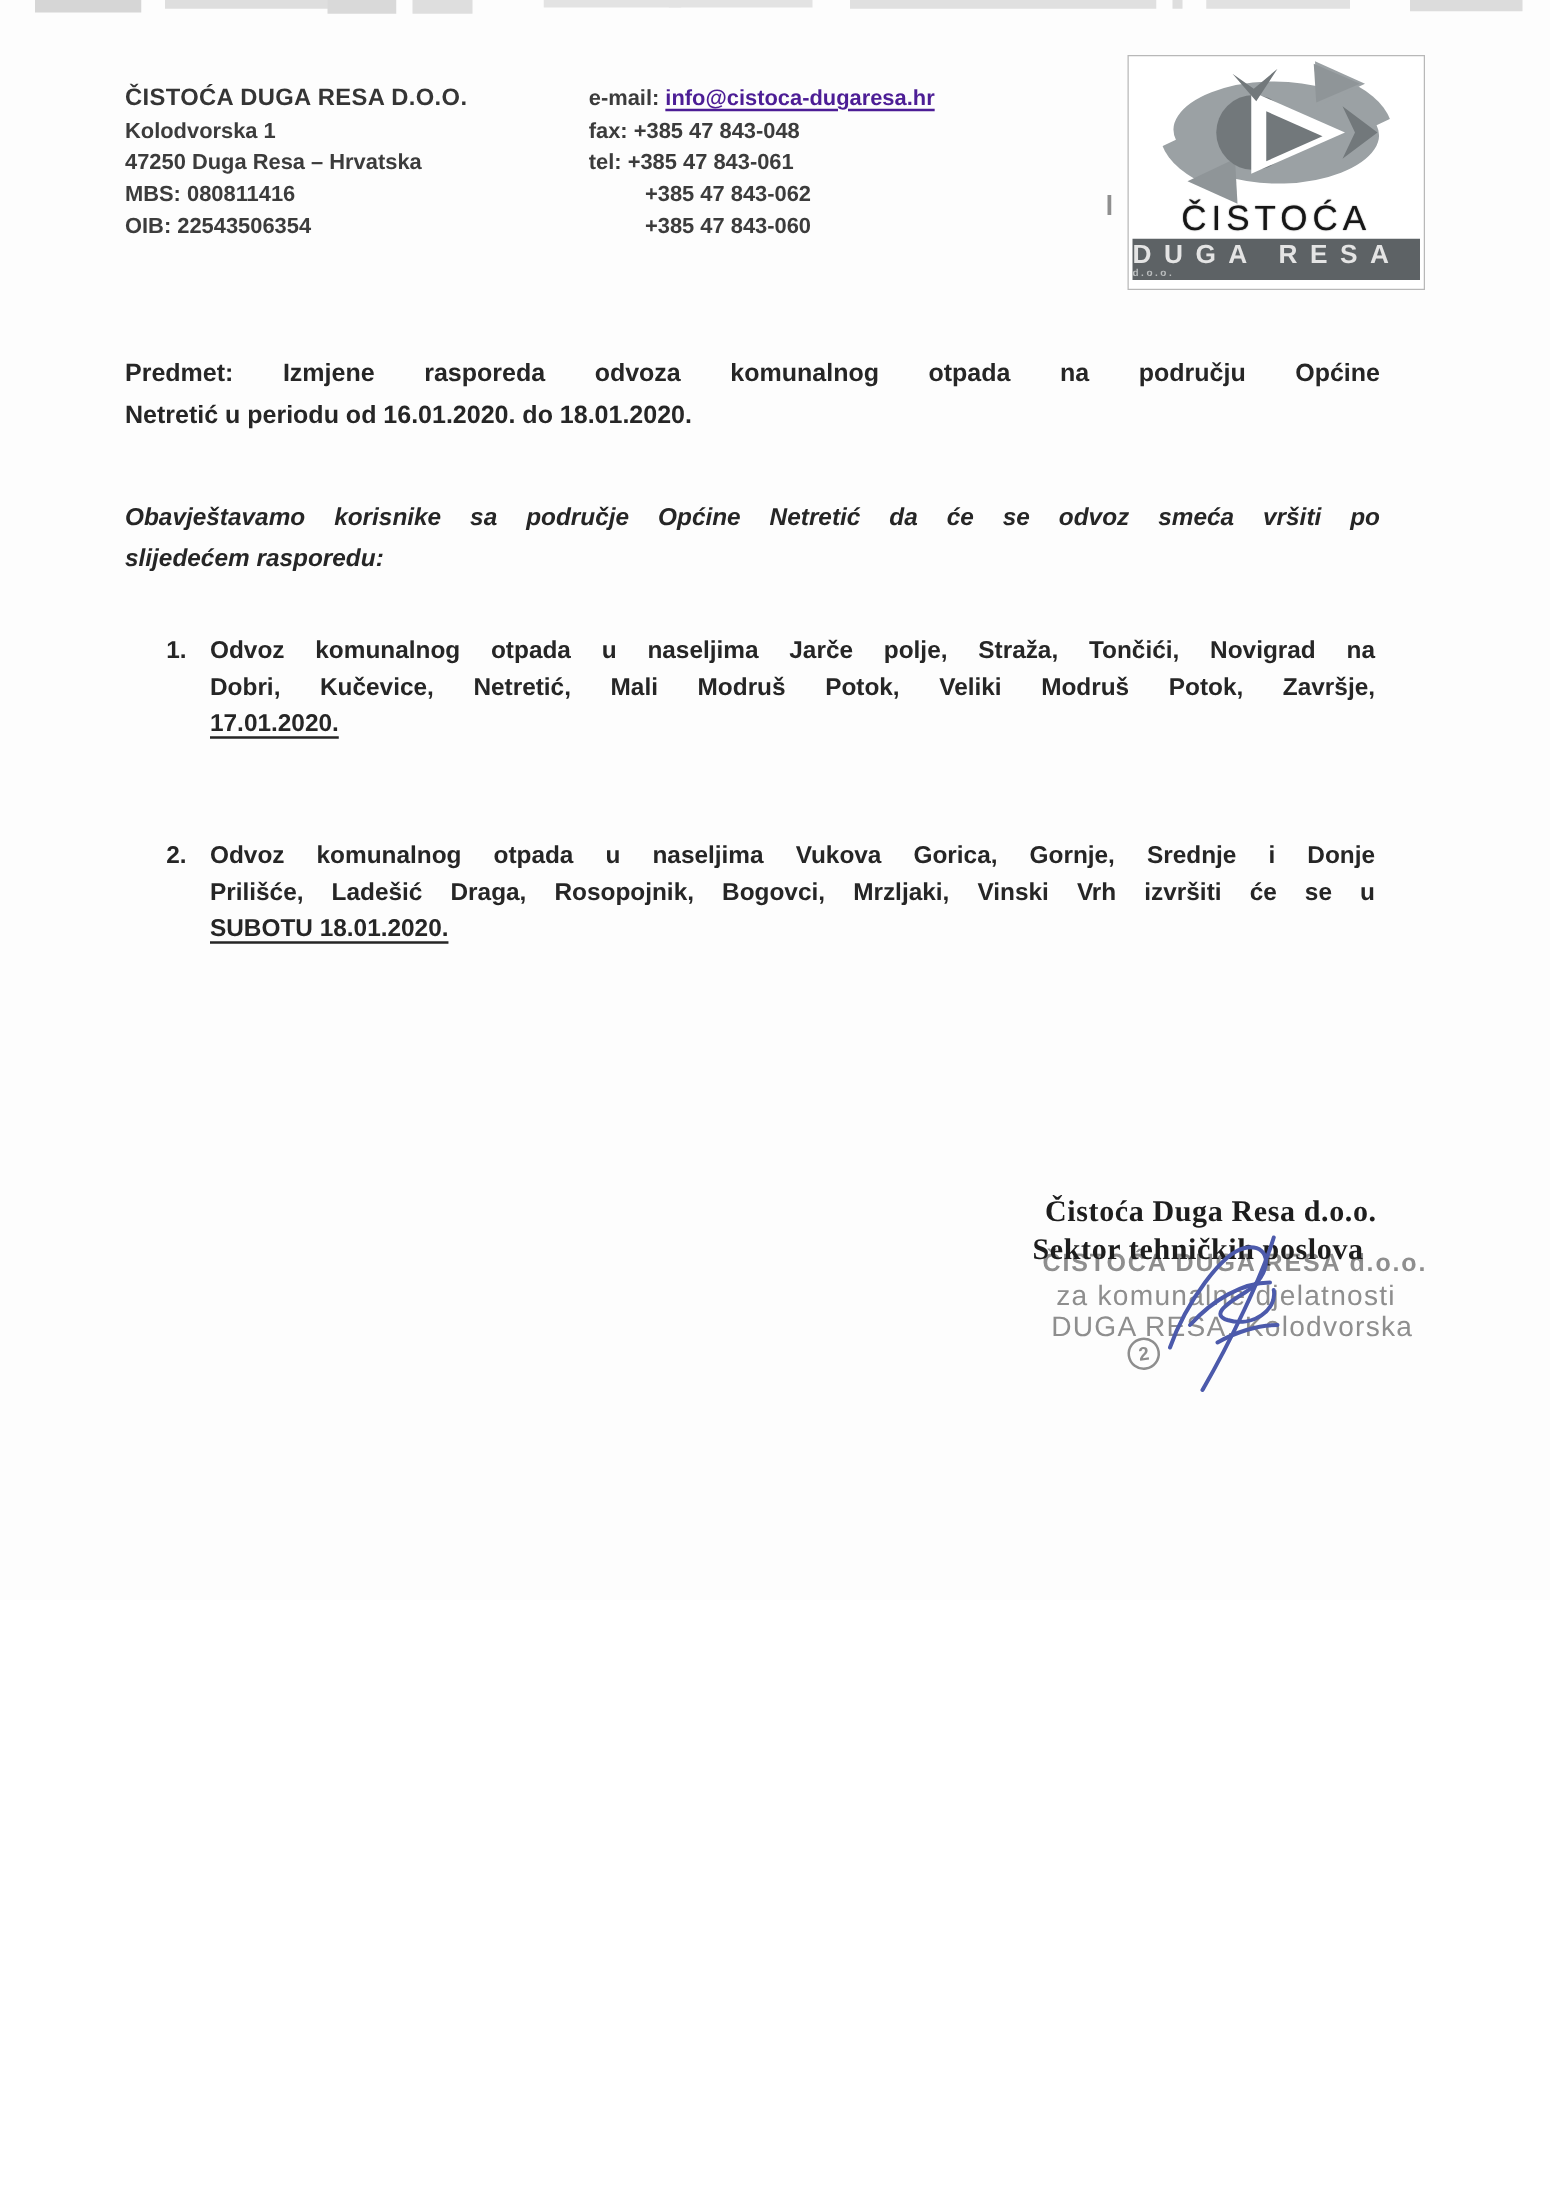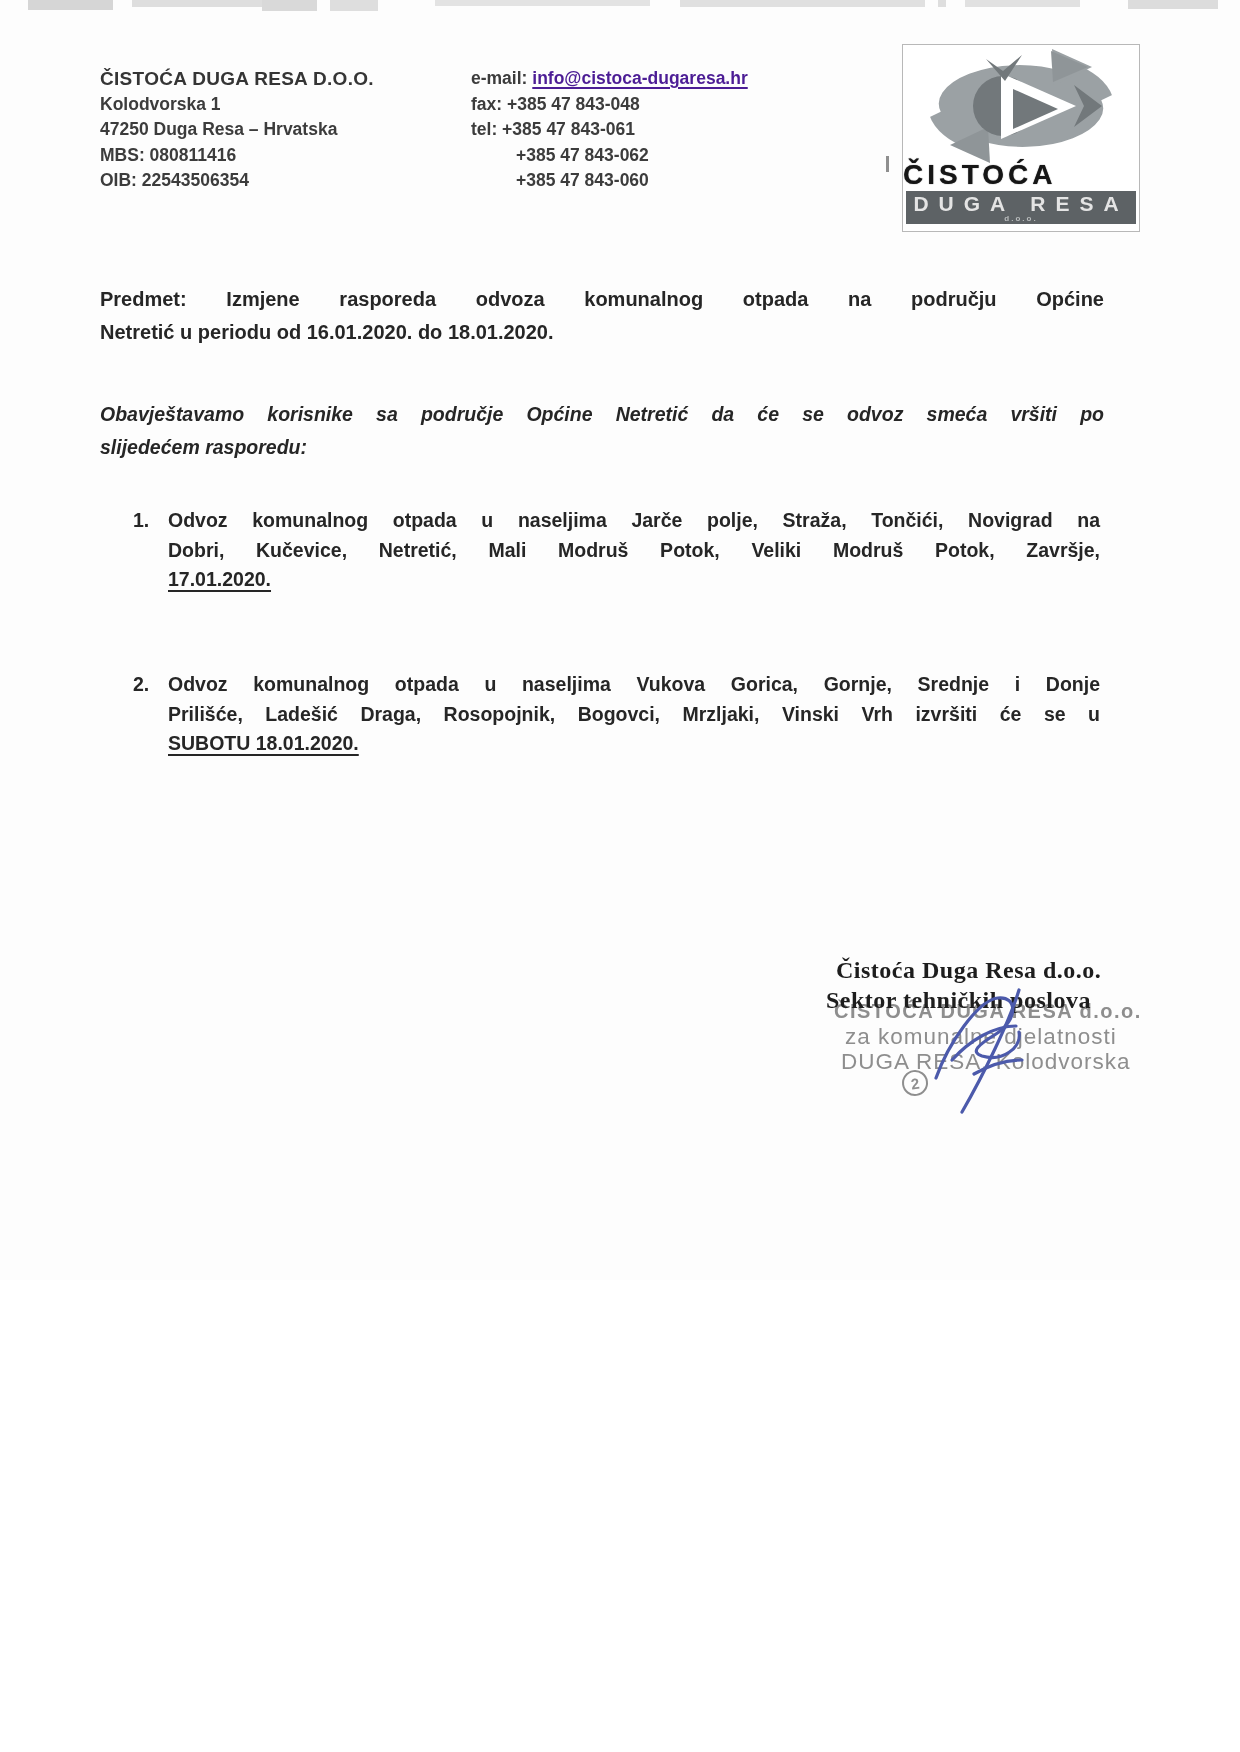--- a/index.html
+++ b/index.html
@@ -30,23 +30,23 @@
   
   .hdr-left { position:absolute; left:100px; top:66px; font-weight:700; color:#3c3c3c; font-size:17.5px; line-height:25.5px; }
   .hdr-left .co { font-size:19px; color:#353535; letter-spacing:0.3px; }
   .hdr-right { position:absolute; left:471px; top:66px; font-weight:700; color:#3c3c3c; font-size:17.5px; line-height:25.5px; }
   .hdr-right .indent { padding-left:45px; }
   .email-link { color:#4c1d95; text-decoration:underline; text-decoration-thickness:1.5px; text-underline-offset:3px; }
 
   
   .logo { position:absolute; left:902px; top:44px; width:238px; height:188px; border:1px solid #b8b8b8; background:#fff; padding-top:2px; }
   .logo svg { display:block; margin:0 auto; }
-  .logo-title { text-align:left; font-weight:700; font-size:28px; letter-spacing:4px; color:#161616; line-height:28px; margin-top:-4px;
+  .logo-title { text-align:center; font-weight:400; font-size:28px; letter-spacing:4px; color:#161616; line-height:28px; margin-top:-4px;
                 text-shadow:0 0 1px #444; }
-  .logo-band { margin:2px 3px 0 3px; background:#5d6265; text-align:center; padding:2px 0 1px 0; }
+  .logo-band { margin:2px 3px 0 3px; background:#5d6265; padding:2px 0 1px 0; }
   .logo-band .band-main { color:#e4e4e4; font-weight:800; font-size:21px; letter-spacing:10px; line-height:22px; }
   .logo-band .band-sub { color:#b9bcbd; font-weight:700; font-size:8px; letter-spacing:2px; line-height:8px; }
 
   
   .block { position:absolute; left:100px; width:1004px; font-weight:700; color:#262626; }
   .subject { top:283px; font-size:20px; line-height:33px; }
   .intro   { top:398px; font-size:19.5px; line-height:33px;font-style:italic; }
   .jf { text-align:justify; text-align-last:justify; }
   .closing { top:797px; font-size:19.5px; line-height:30px; }
 

